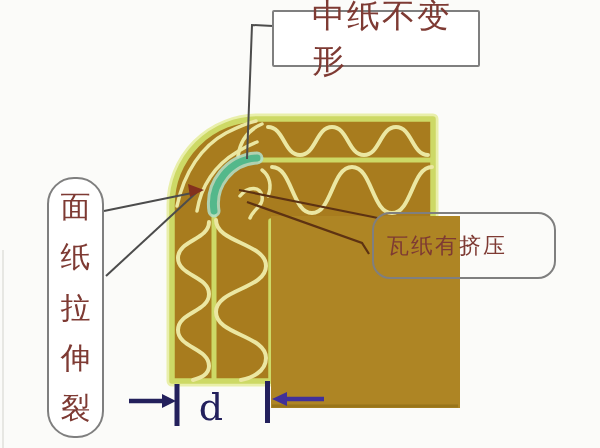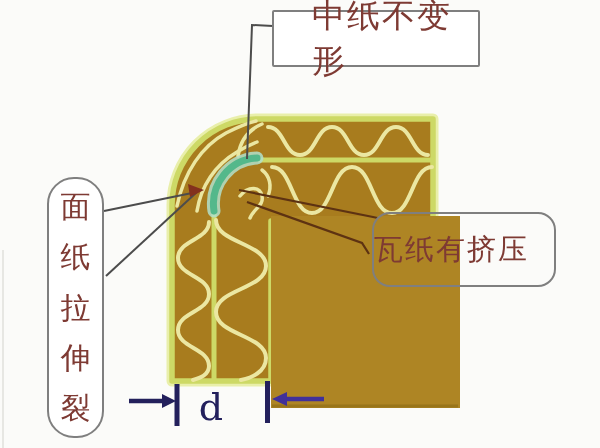--- a/index.html
+++ b/index.html
@@ -20,24 +20,24 @@
     left:272px;top:10px;width:208px;height:57px;
     background:#ffffff;font-size:33px;letter-spacing:2px;border-radius:2px;
   }
   #left-callout{
     left:47px;top:177px;width:57px;height:261px;
     background:#ffffff;border-radius:27px;
     flex-direction:column;justify-content:space-between;
     padding:13px 0;font-size:30px;
   }
   #right-callout{
-    left:372px;top:212px;width:184px;height:75px;
+    left:372px;top:212px;width:184px;height:67px;
     background:transparent;border-radius:18px;
-    justify-content:flex-start;padding-left:0;
-    font-size:29px;letter-spacing:2px;
+    justify-content:flex-start;padding-left:13px;
+    font-size:22px;letter-spacing:2px;
   }
   #dim-label{
     position:absolute;left:193px;top:384px;width:36px;height:46px;
     display:flex;align-items:center;justify-content:center;
     font-family:"DejaVu Serif",serif;font-size:38px;
     color:var(--dim-navy,#23205c);
   }
   .vchar{display:block;line-height:1;}
 </style>
 </head>

